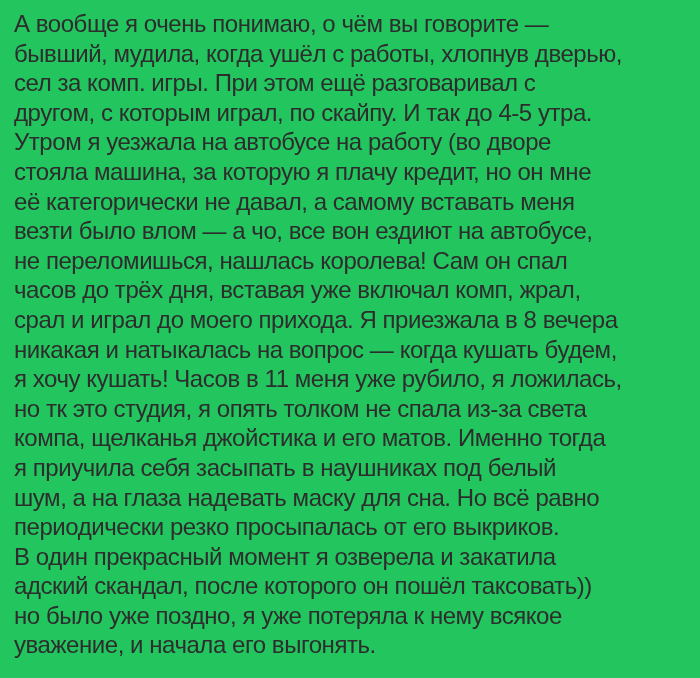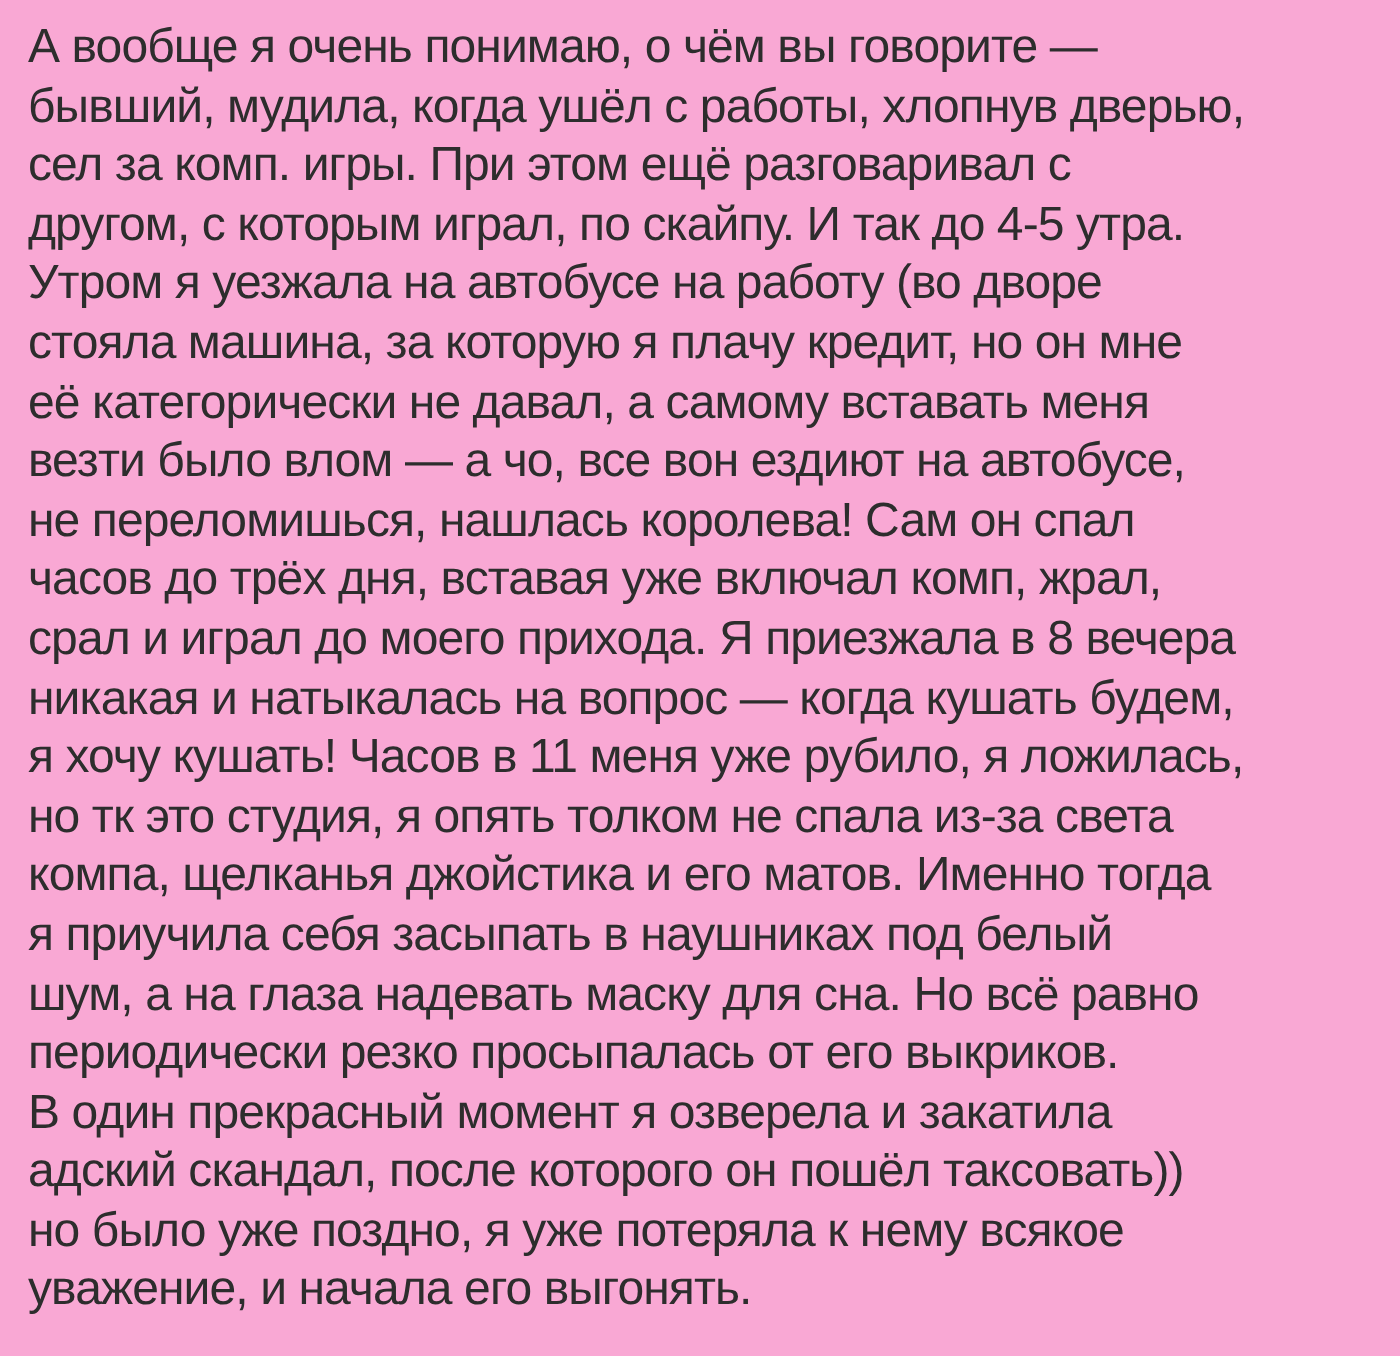--- a/index.html
+++ b/index.html
@@ -4,21 +4,21 @@
 <style>
   html, body {
     margin: 0;
     padding: 0;
     background: #ffffff;
   }
   .page {
     width: 700px;
     height: 678px;
     box-sizing: border-box;
-    background: #f9a8d4;
+    background: #22c55e;
     overflow: hidden;
   }
   .post-text {
     padding: 9px 12px 0 14px;
     font-family: "Liberation Sans", "DejaVu Sans", sans-serif;
     font-size: 24px;
     line-height: 29.6px;
     letter-spacing: -0.45px;
     color: #2d2d2d;
     white-space: pre-line;

